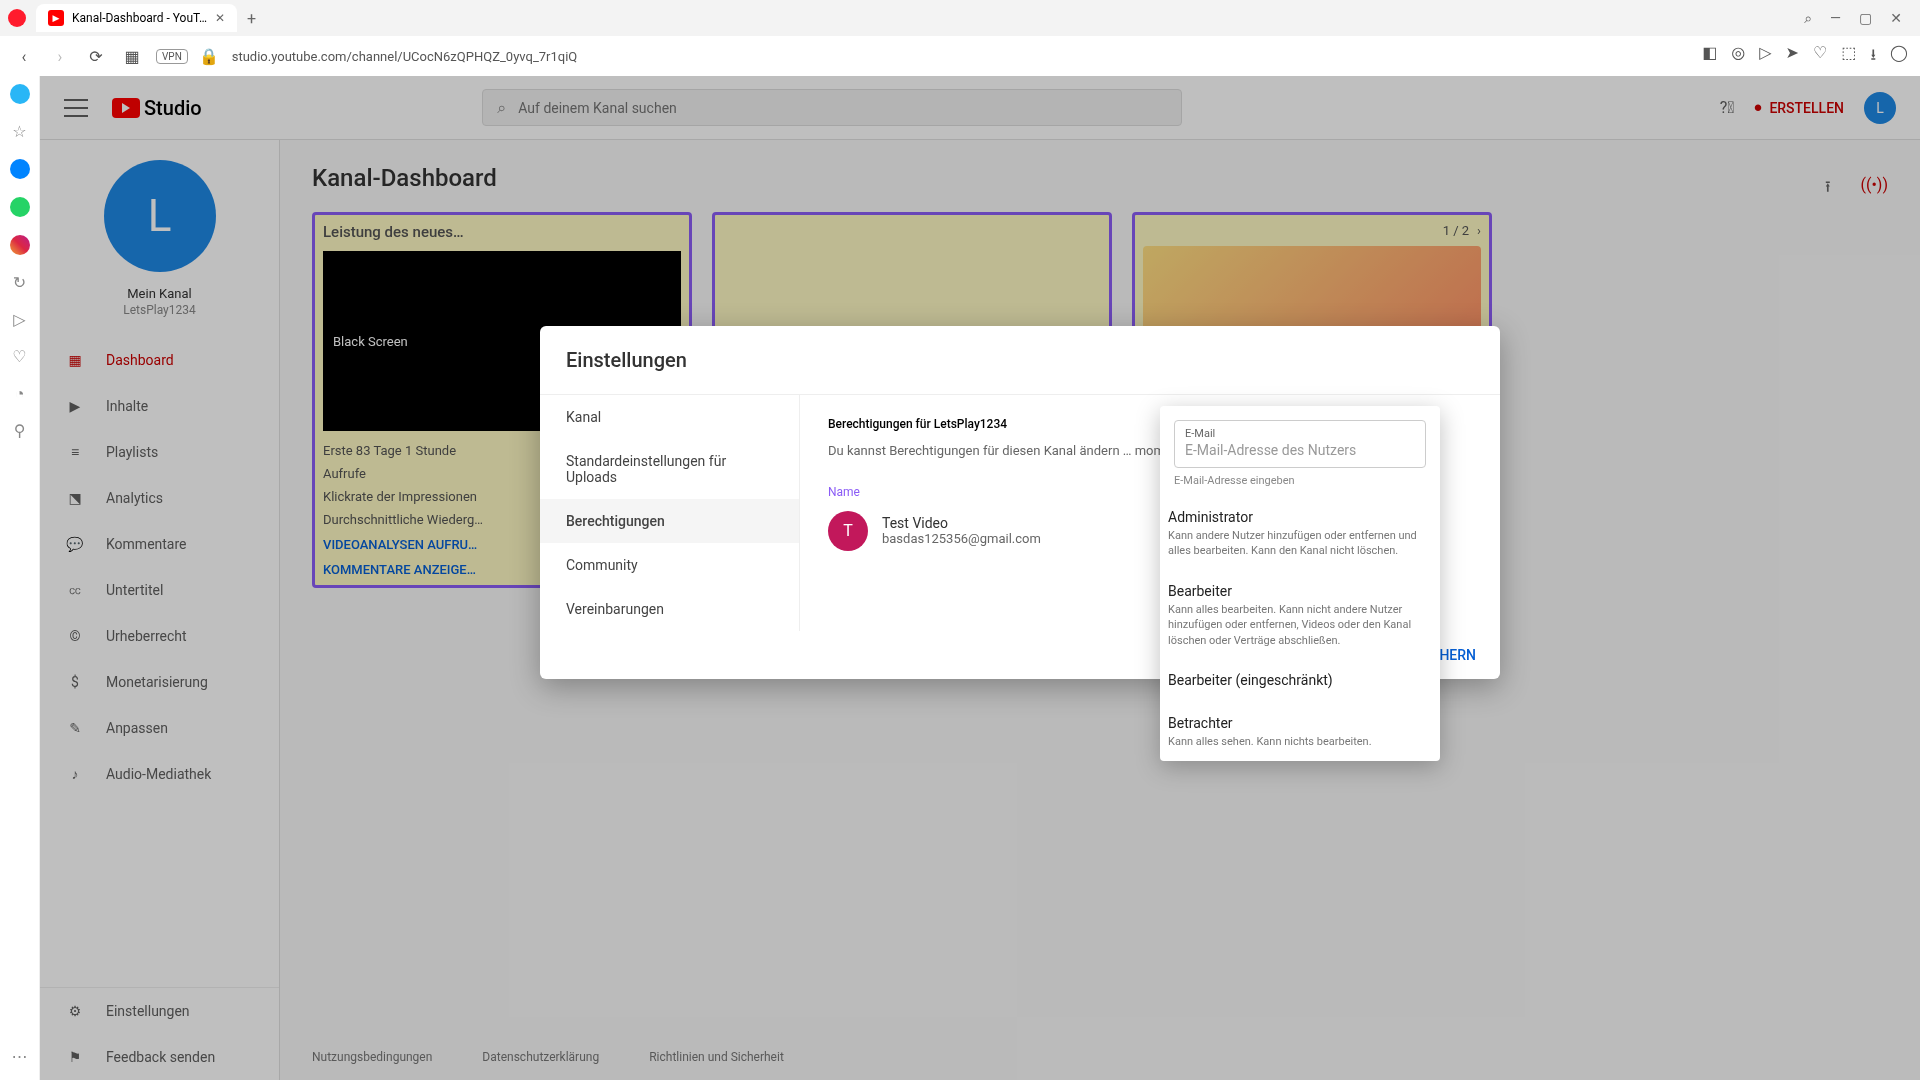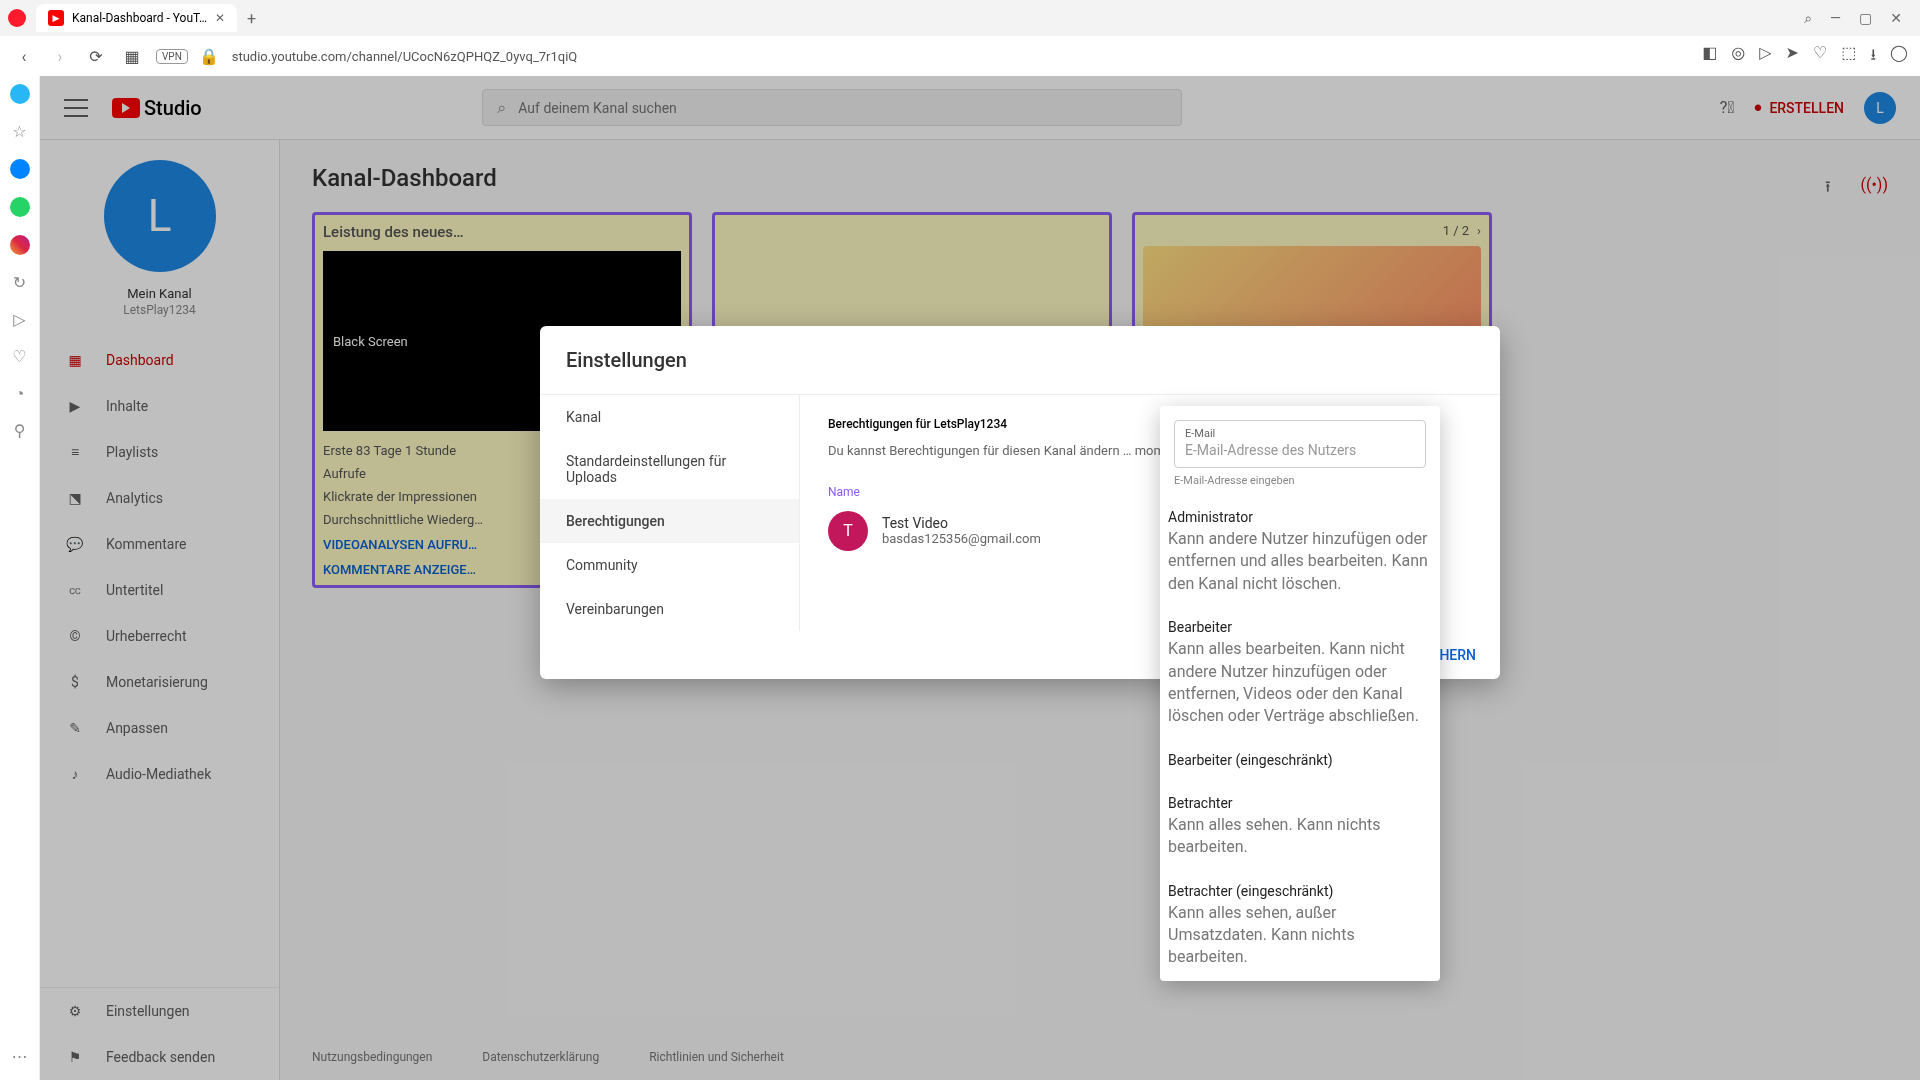--- a/index.html
+++ b/index.html
@@ -81,21 +81,21 @@
 .popover { position: absolute; left: 1120px; top: 330px; width: 280px; background: #fff; border-radius: 4px; box-shadow: 0 6px 24px rgba(0,0,0,0.25); z-index: 50; }
 .pop-input-wrap { padding: 14px 14px 6px; }
 .pop-input { border: 1px solid #ccc; border-radius: 4px; padding: 6px 10px 8px; }
 .pop-input-label { font-size: 11px; color: #666; }
 .pop-input-field { border: none; outline: none; width: 100%; font-size: 14px; color: #333; margin-top: 2px; }
 .pop-input-field::placeholder { color: #999; }
 .pop-helper { font-size: 11px; color: #888; padding: 0 14px 10px; }
 .role-list { border-top: 0; }
 .role-item { padding: 12px 8px; cursor: pointer; }
 .role-title { font-size: 14px; color: #222; margin-bottom: 3px; }
-.role-desc { font-size: 16px; color: #777; line-height: 1.4; }
+.role-desc { font-size: 11px; color: #777; line-height: 1.4; }
 
 .win-controls { margin-left: auto; display: flex; gap: 18px; color: #666; padding-right: 10px; font-size: 14px;}
 .news-card { width: 360px; }
 .news-img { width: 100%; height: 140px; background: linear-gradient(135deg,#ffe082,#ff8a65); border-radius: 4px; }
 </style>
 </head>
 <body>
 
 <div class="browser-chrome">
   <div class="tab-bar">
@@ -328,19 +328,15 @@
         <div class="role-title">Bearbeiter</div>
         <div class="role-desc">Kann alles bearbeiten. Kann nicht andere Nutzer hinzufügen oder entfernen, Videos oder den Kanal löschen oder Verträge abschließen.</div>
       </div>
       <div class="role-item">
         <div class="role-title">Bearbeiter (eingeschränkt)</div>
       </div>
       <div class="role-item">
         <div class="role-title">Betrachter</div>
         <div class="role-desc">Kann alles sehen. Kann nichts bearbeiten.</div>
       </div>
-      <div class="role-item">
-        <div class="role-title">Betrachter (eingeschränkt)</div>
-        <div class="role-desc">Kann alles sehen, außer Umsatzdaten. Kann nichts bearbeiten.</div>
-      </div>
     </div>
   </div>
 </div>
 
 </body></html>

